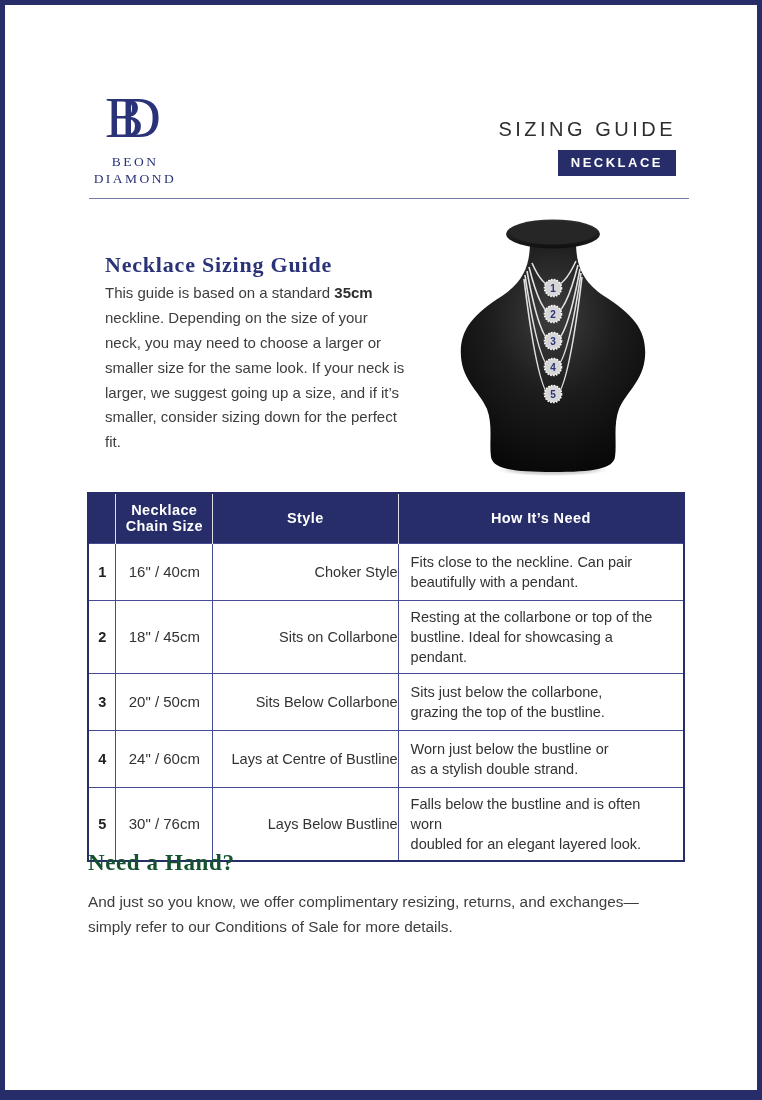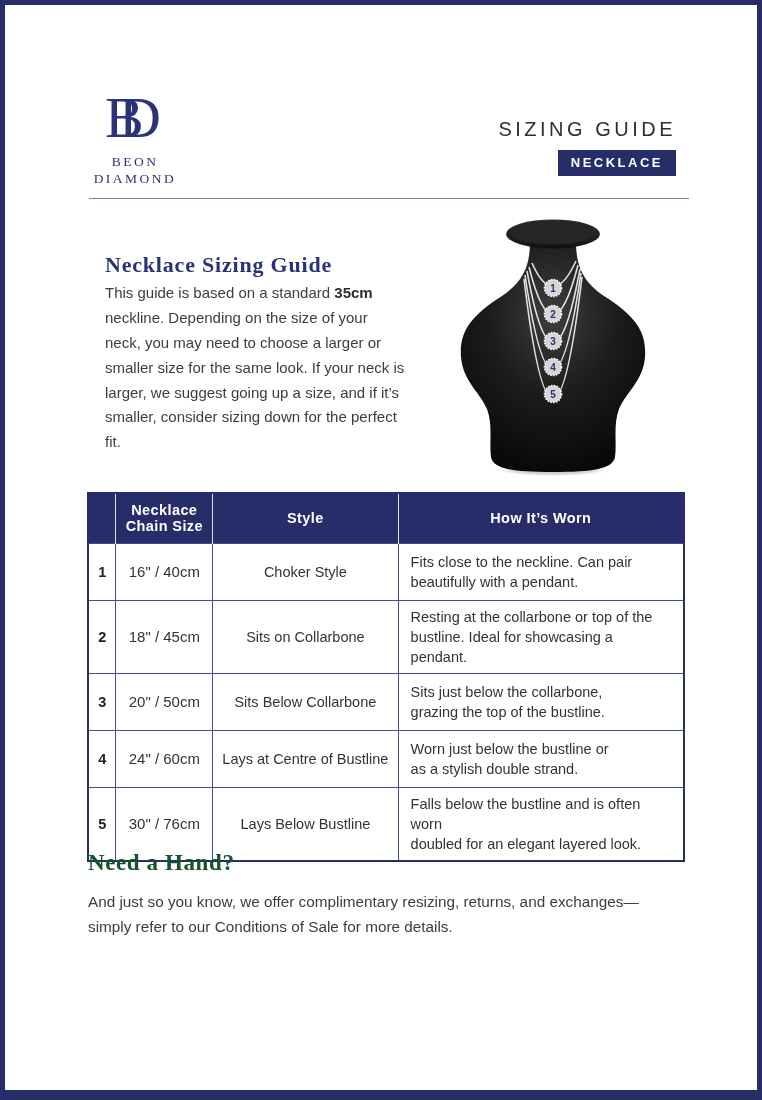--- a/index.html
+++ b/index.html
@@ -45,21 +45,21 @@
   .size-table { position: absolute; left: 82px; top: 487px; width: 598px;
     border-collapse: collapse; border: 2px solid #272d69; }
   .size-table th { background: #272d69; color: #ffffff; font-size: 14.5px; font-weight: 700;
     letter-spacing: 0.4px; height: 50px; text-align: center; vertical-align: middle;
     border-left: 1px solid rgba(255,255,255,0.85); }
   .size-table th:first-child { border-left: none; }
   .size-table td { border: 1px solid #454c92; height: 57px; vertical-align: middle;
     font-size: 14.5px; color: #333333; background: #ffffff; }
   td.c-num { width: 28px; text-align: center; font-weight: 700; color: #222222; }
   td.c-size { width: 97px; text-align: center; font-size: 15px; }
-  td.c-style { width: 186px; text-align: center; }
+  td.c-style { width: 186px; text-align: right; }
   td.c-worn { width: 287px; text-align: left; padding: 6px 10px 6px 12px;
     white-space: pre-line; line-height: 1.38; }
 
   
   .help { position: absolute; left: 83px; top: 845px; width: 572px; }
   .help h2 { font-family: "Liberation Serif", serif; font-size: 23px; font-weight: 600;
     letter-spacing: 0.6px; color: #14532d; }
   .help p { margin-top: 14px; font-size: 15.3px; line-height: 1.62; color: #3d3d3d; }
   .help p + p { margin-top: 23px; }
 </style>
@@ -148,21 +148,21 @@
       </g>
     </svg>
   </div>
 
   <table class="size-table">
     <thead>
       <tr>
         <th></th>
         <th>Necklace Chain Size</th>
         <th>Style</th>
-        <th>How It’s Worn</th>
+        <th>How It’s Need</th>
       </tr>
     </thead>
     <tbody>
       <tr>
         <td class="c-num">1</td>
         <td class="c-size">16" / 40cm</td>
         <td class="c-style">Choker Style</td>
         <td class="c-worn">Fits close to the neckline. Can pair
 beautifully with a pendant.</td>
       </tr>

